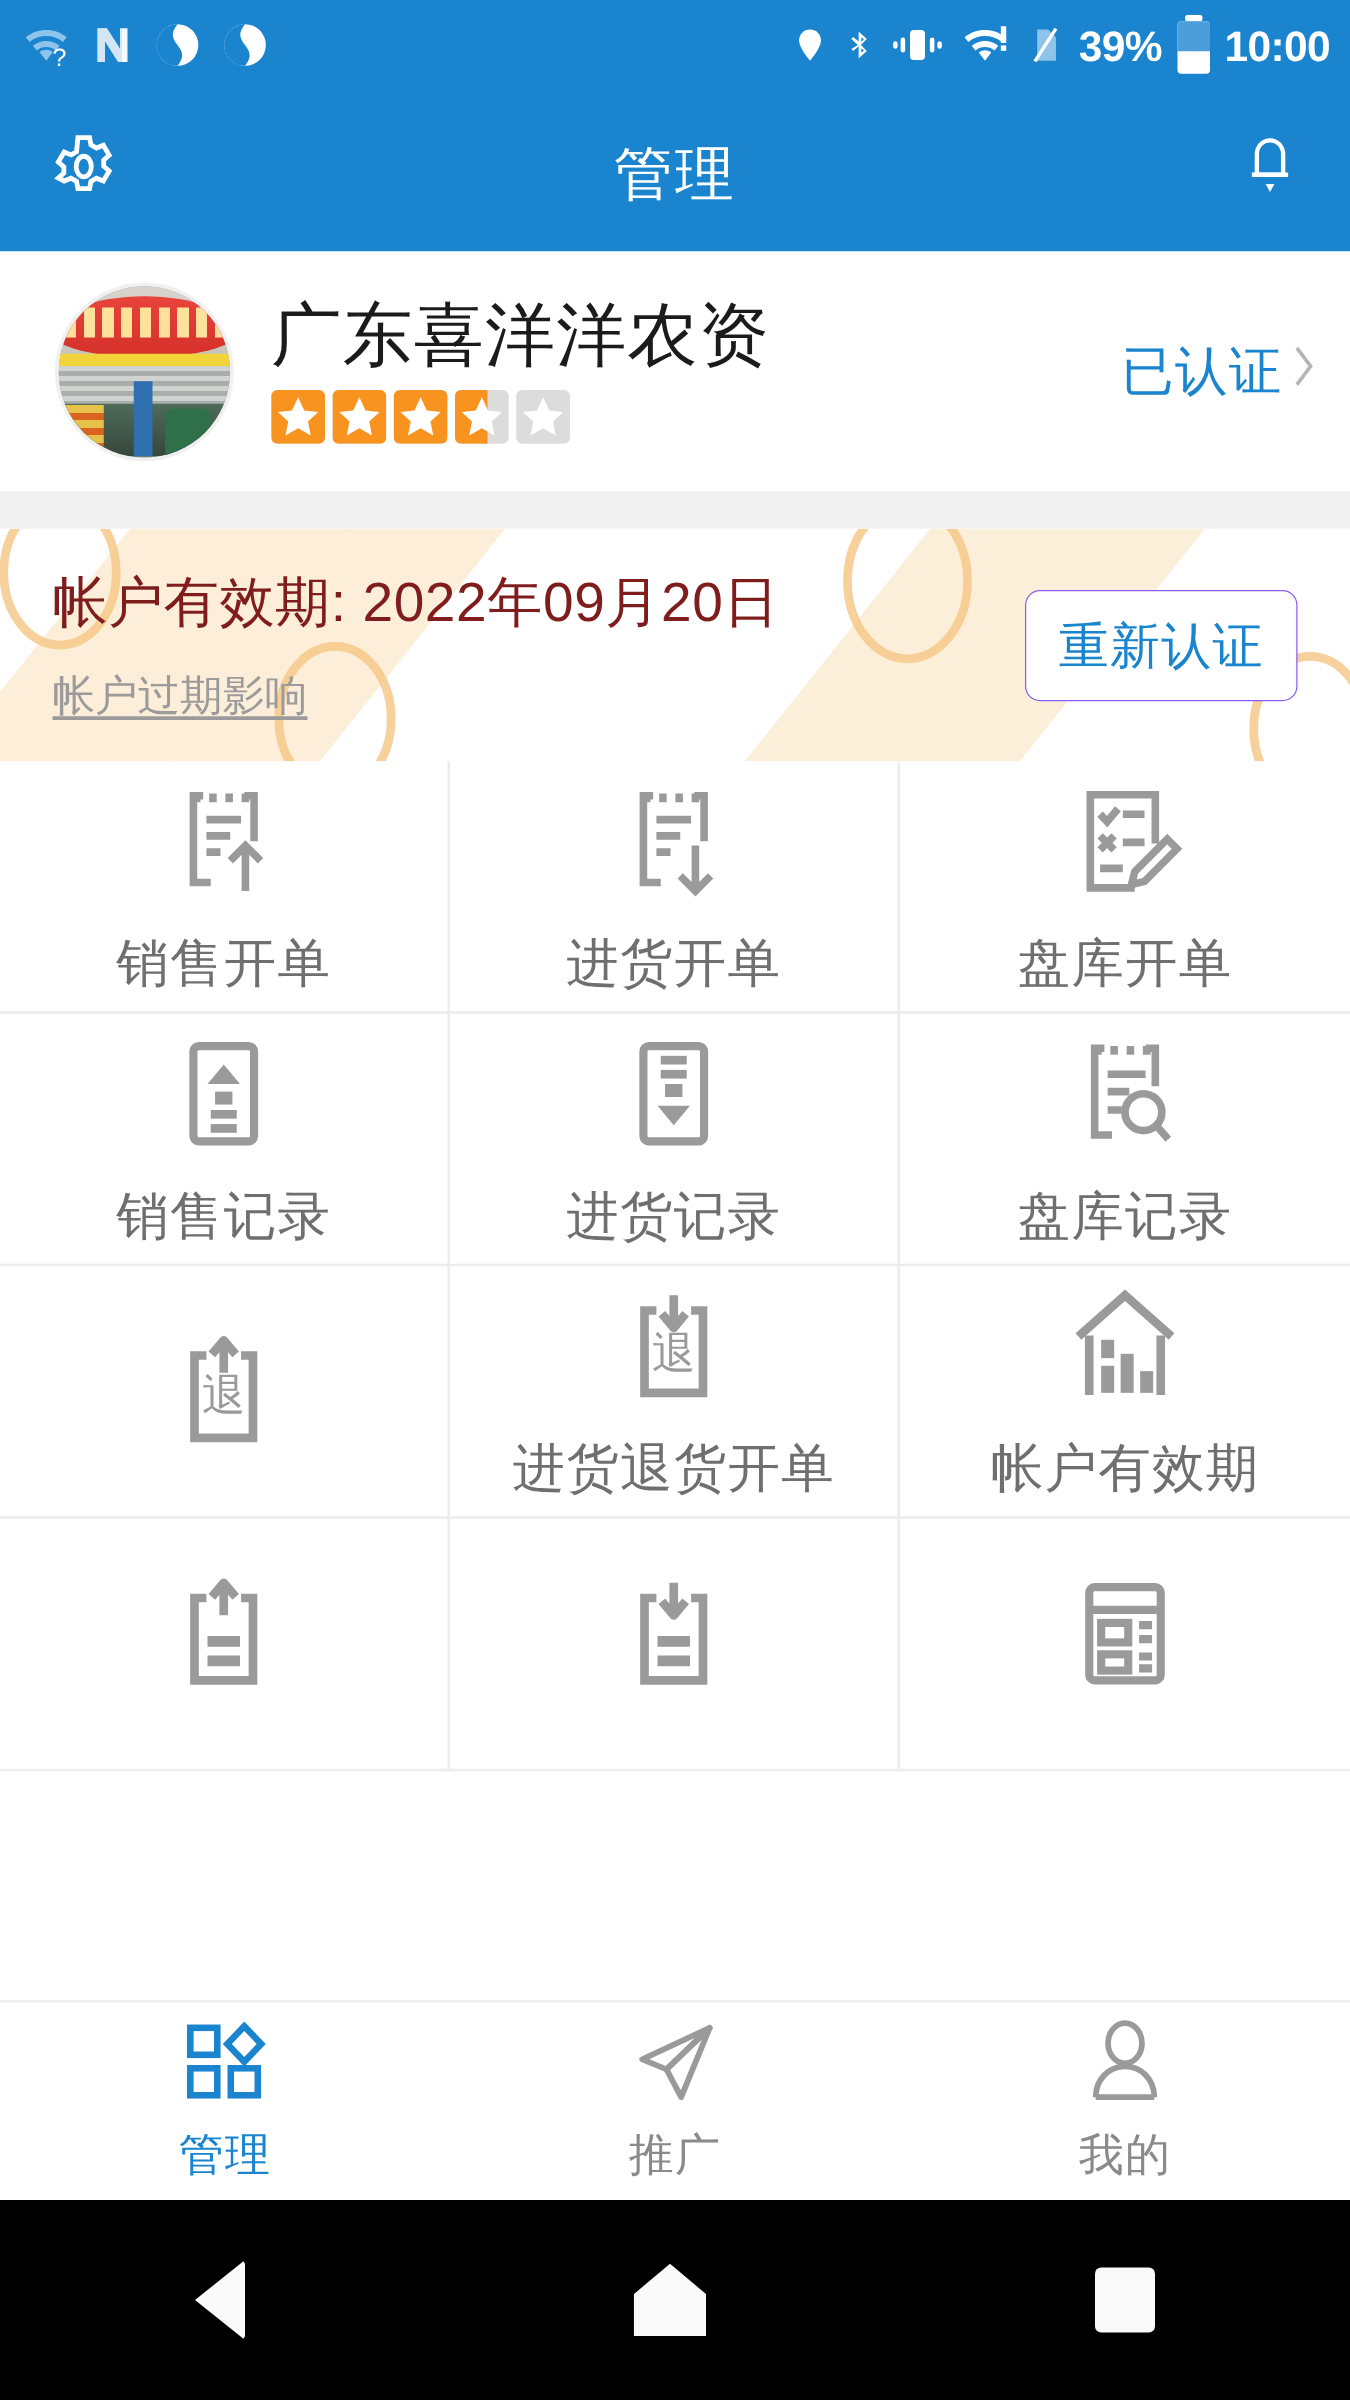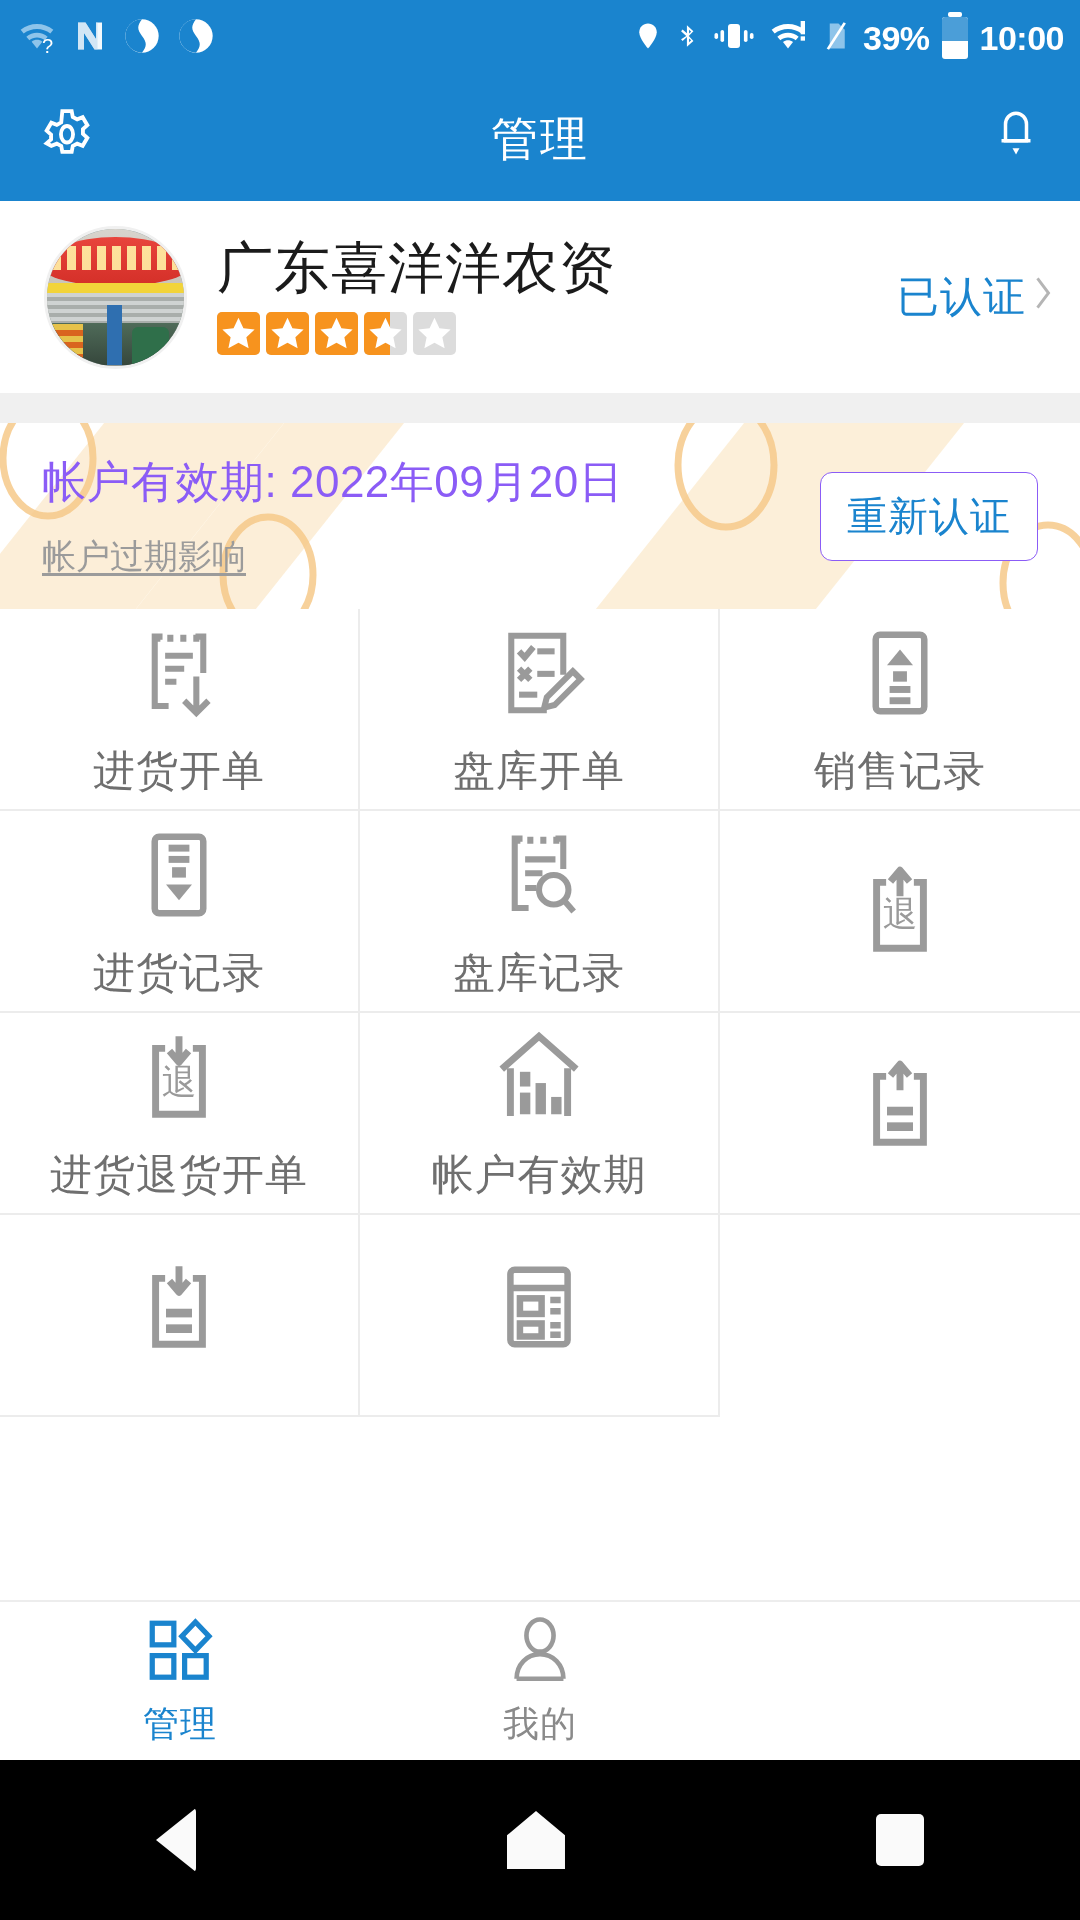--- a/index.html
+++ b/index.html
@@ -111,21 +111,21 @@
   .divider-gray{ height:30px; background:#f0f0f0; }
 
   
   .acct{
     height:186px; position:relative; overflow:hidden; background:#fff;
     padding:0 42px; display:flex; align-items:center;
   }
   .acct-bg{ position:absolute; inset:0; pointer-events:none; }
   .acct-left{ position:relative; z-index:2; }
   .acct-date{
-    font-size:44px; color:#8b5cf6; letter-spacing:.5px; white-space:nowrap;text-align:right;
+    font-size:44px; color:#7f1d1d; letter-spacing:.5px; white-space:nowrap;text-align:right;
   }
   .acct-link{
     margin-top:22px; font-size:34px; color:#9b9b9b;
     text-decoration:underline; text-underline-offset:5px; display:inline-block;
   }
   .recert{
     position:relative; z-index:2; margin-left:auto;
     border:1px solid #8b5cf6; border-radius:12px; background:#fff;
     color:#1a84ce; font-size:40px; padding:16px 26px; letter-spacing:1px;
     white-space:nowrap;
@@ -345,20 +345,31 @@
   <button class="recert">重新认证</button>
 </div>
 
 <div class="grid">
     <div class="cell">
       <span class="cell-ico">
         <svg width="104" height="104" viewBox="0 0 24 24" fill="none" stroke="#9a9a9a" stroke-width="1.4">
           <path d="M8.2 3.6H6.4v16h3.2M15.8 3.6h1.8v8.4"></path>
           <path d="M7 3.2v1.6M10 3.2v1.6M13 3.2v1.6M16 3.2v1.6"></path>
           <path d="M8.8 8h6.4M8.8 11h4.4M8.8 14h2.6"></path>
+          <path d="M16 21.2v-8M13.2 15.6L16 12.8l2.8 2.8"></path>
+        </svg>
+      </span>
+      <span class="cell-label">销售开单</span>
+    </div>
+    <div class="cell">
+      <span class="cell-ico">
+        <svg width="104" height="104" viewBox="0 0 24 24" fill="none" stroke="#9a9a9a" stroke-width="1.4">
+          <path d="M8.2 3.6H6.4v16h3.2M15.8 3.6h1.8v8.4"></path>
+          <path d="M7 3.2v1.6M10 3.2v1.6M13 3.2v1.6M16 3.2v1.6"></path>
+          <path d="M8.8 8h6.4M8.8 11h4.4M8.8 14h2.6"></path>
           <path d="M16 12.8v8.4M13.2 18.4L16 21.2l2.8-2.8"></path>
         </svg>
       </span>
       <span class="cell-label">进货开单</span>
     </div>
     <div class="cell">
       <span class="cell-ico">
         <svg width="104" height="104" viewBox="0 0 24 24" fill="none" stroke="#9a9a9a" stroke-width="1.4">
           <path d="M17.6 12.4V3.4H5.6v17.2h8.2"></path>
           <path d="M7.4 7l1.3 1.4 2-2.4"></path>
@@ -483,20 +494,29 @@
         <rect x="3" y="3" width="7" height="7"></rect>
         <path d="M17 2.6l4.4 4.6-4.4 4.6-4.4-4.6z"></path>
         <rect x="3" y="13.5" width="7" height="7"></rect>
         <rect x="13.5" y="13.5" width="7" height="7"></rect>
       </svg>
     </span>
     <span class="tab-label">管理</span>
   </div>
   <div class="tab">
     <span>
+      <svg width="74" height="74" viewBox="0 0 24 24" fill="none" stroke="#9a9a9a" stroke-width="1.5" stroke-linejoin="round">
+        <path d="M21 3L3.5 11.2l6.3 2.6L21 3z"></path>
+        <path d="M9.8 13.8L21 3l-7.4 18-3.8-7.2z"></path>
+      </svg>
+    </span>
+    <span class="tab-label">推广</span>
+  </div>
+  <div class="tab">
+    <span>
       <svg width="74" height="74" viewBox="0 0 24 24" fill="none" stroke="#9a9a9a" stroke-width="1.5">
         <ellipse cx="12" cy="7" rx="4.4" ry="5.2"></ellipse>
         <path d="M4.4 21c0-4.6 3.4-8 7.6-8s7.6 3.4 7.6 8"></path>
         <path d="M4.4 21h15.2"></path>
       </svg>
     </span>
     <span class="tab-label">我的</span>
   </div>
 </div>
 

